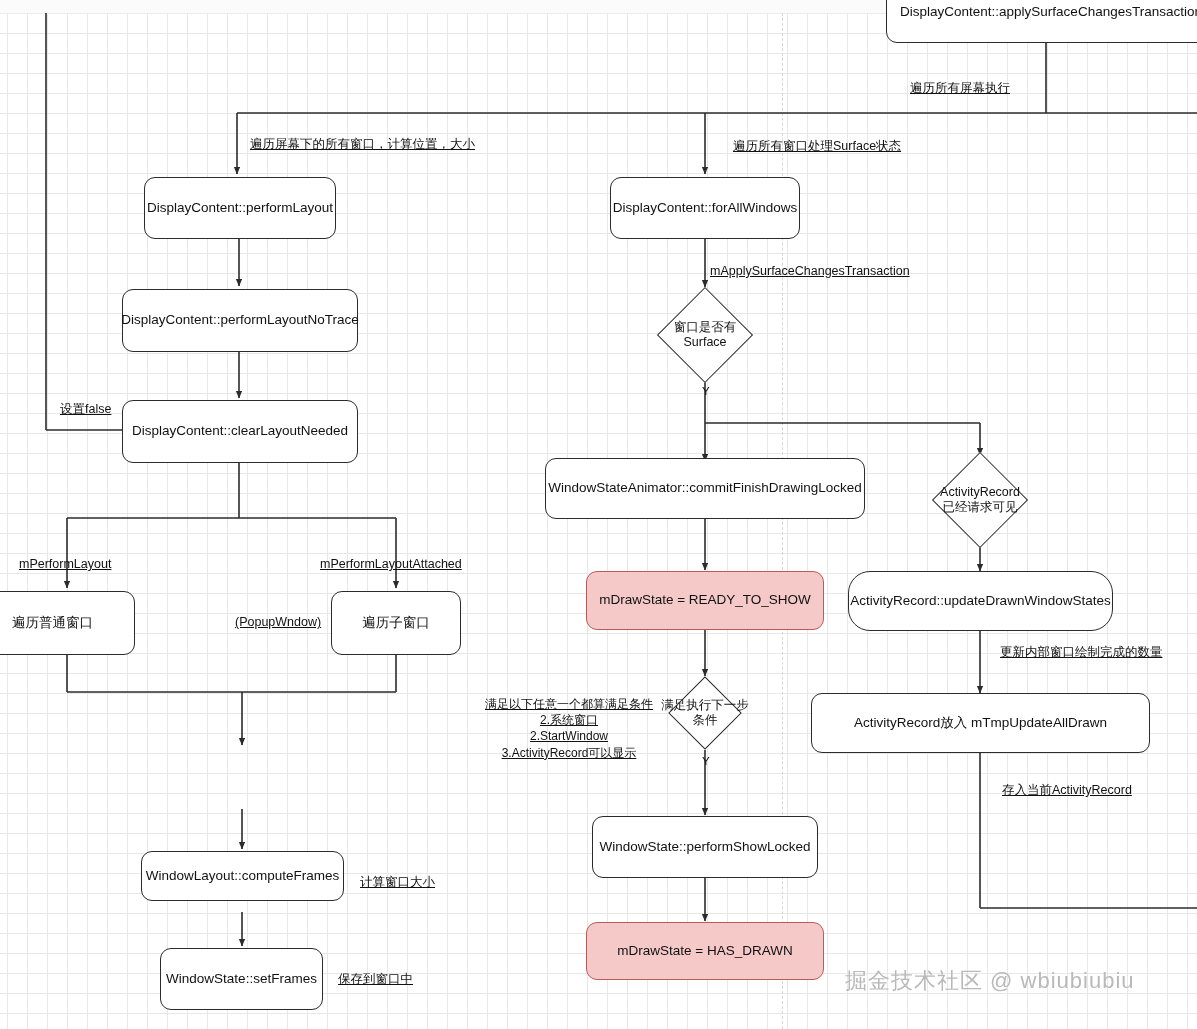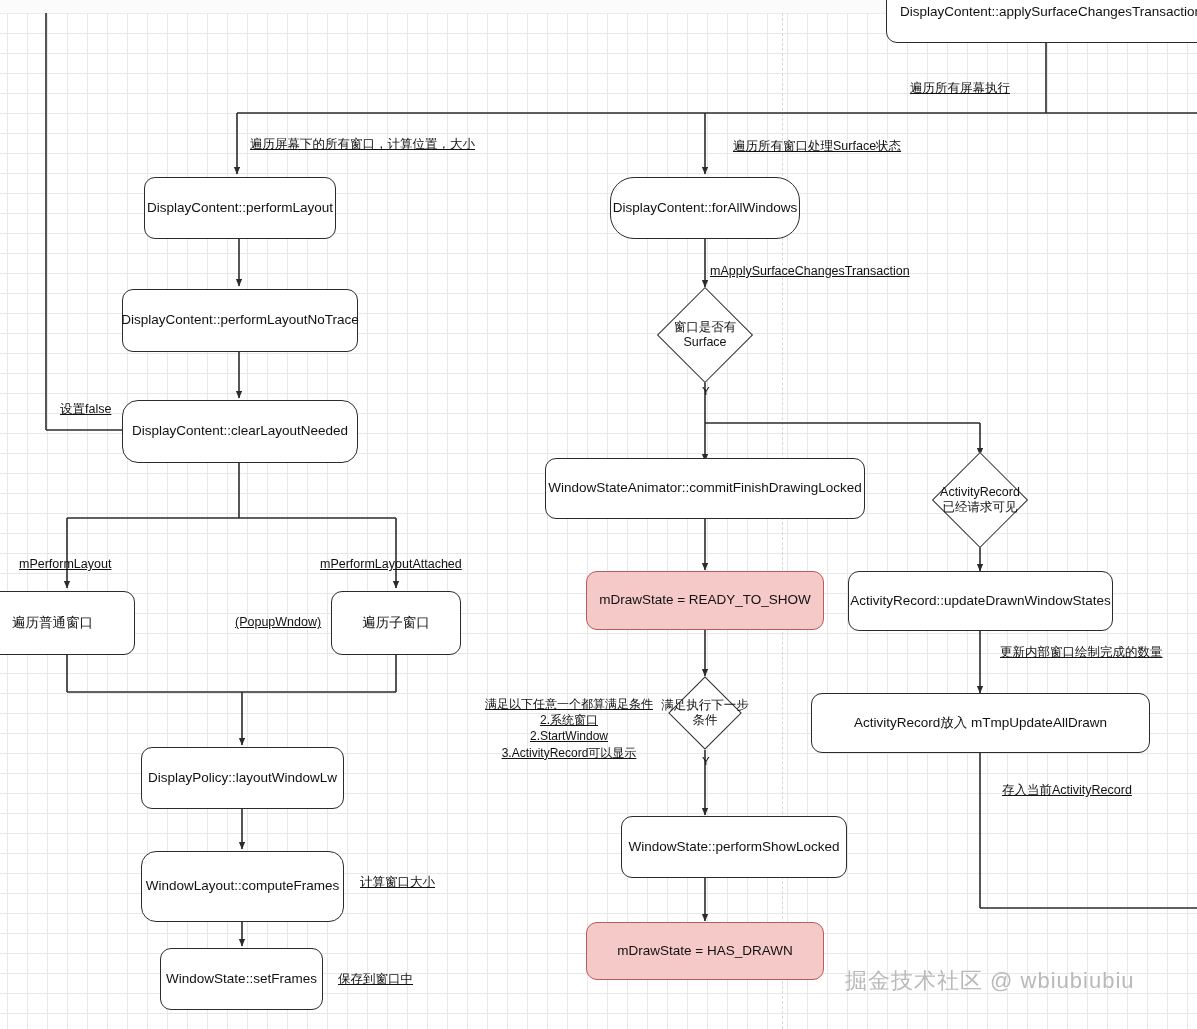--- a/index.html
+++ b/index.html
@@ -155,65 +155,62 @@
   </div>
 
   <div class="node" style="left:144px;top:177px;width:192px;height:62px;">
     <span>DisplayContent::performLayout</span>
   </div>
 
   <div class="node" style="left:122px;top:289px;width:236px;height:63px;">
     <span>DisplayContent::performLayoutNoTrace</span>
   </div>
 
-  <div class="node" style="left:122px;top:400px;width:236px;height:63px;border-radius:16px;">
+  <div class="node" style="left:122px;top:400px;width:236px;height:63px;">
     <span>DisplayContent::clearLayoutNeeded</span>
   </div>
 
-  <div class="node" style="left:610px;top:177px;width:190px;height:62px;border-radius:24px;">
+  <div class="node" style="left:610px;top:177px;width:190px;height:62px;">
     <span>DisplayContent::forAllWindows</span>
   </div>
 
   <div class="node" style="left:-30px;top:591px;width:165px;height:64px;">
     <span>遍历普通窗口</span>
   </div>
 
   <div class="node" style="left:331px;top:591px;width:130px;height:64px;justify-content:center;">
     <span>遍历子窗口</span>
   </div>
 
-  <div class="node" style="left:141px;top:747px;width:203px;height:62px;">
-    <span>DisplayPolicy::layoutWindowLw</span>
-  </div>
-
-  <div class="node" style="left:141px;top:851px;width:203px;height:71px;border-radius:15px;">
+
+  <div class="node" style="left:141px;top:851px;width:203px;height:50px;">
     <span>WindowLayout::computeFrames</span>
   </div>
 
   <div class="node" style="left:160px;top:948px;width:163px;height:62px;">
     <span>WindowState::setFrames</span>
   </div>
 
   <div class="node" style="left:545px;top:458px;width:320px;height:61px;justify-content:center;">
     <span>WindowStateAnimator::commitFinishDrawingLocked</span>
   </div>
 
   <div class="node pink" style="left:586px;top:571px;width:238px;height:59px;">
     <span>mDrawState = READY_TO_SHOW</span>
   </div>
 
-  <div class="node" style="left:592px;top:816px;width:226px;height:62px;margin-left:29px;">
+  <div class="node" style="left:592px;top:816px;width:226px;height:62px;">
     <span>WindowState::performShowLocked</span>
   </div>
 
   <div class="node pink" style="left:586px;top:922px;width:238px;height:58px;">
     <span>mDrawState = HAS_DRAWN</span>
   </div>
 
-  <div class="node" style="left:848px;top:571px;width:265px;height:60px;">
+  <div class="node" style="left:848px;top:571px;width:265px;height:60px;border-radius:22px;">
     <span>ActivityRecord::updateDrawnWindowStates</span>
   </div>
 
   <div class="node" style="left:811px;top:693px;width:339px;height:60px;">
     <span>ActivityRecord放入 mTmpUpdateAllDrawn</span>
   </div>
 
   <div class="diamond" style="left:671px;top:301px;width:68px;height:68px;">
     <div class="shape"></div>
     <div class="dtext">

